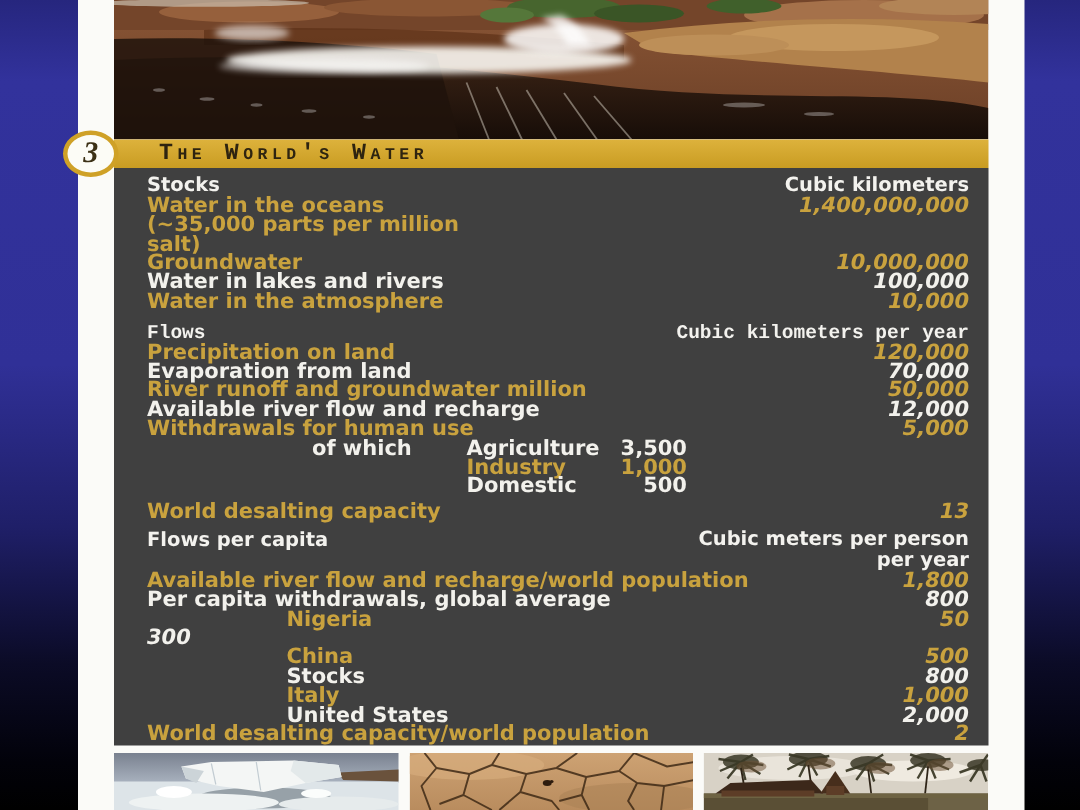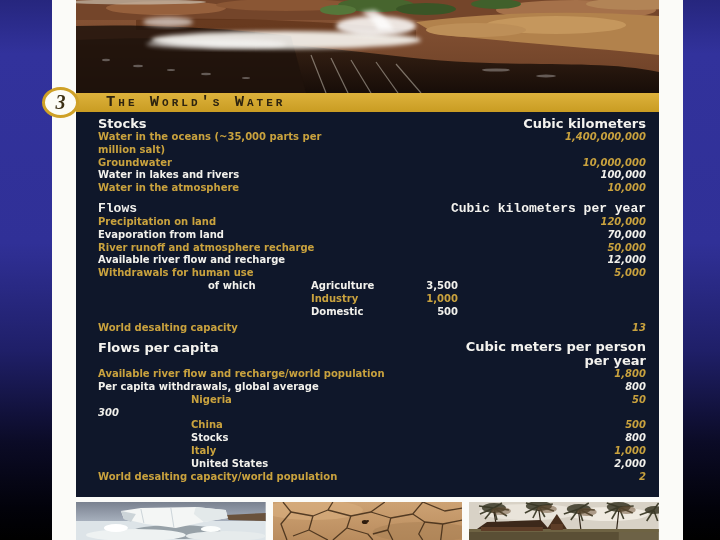--- a/index.html
+++ b/index.html
@@ -20,29 +20,29 @@
     font-weight:700; font-size:15.5px; letter-spacing:3px; color:#2e2410; line-height:1;
   }
   .badge {
     position:absolute; left:-34px; top:-6px; width:37px; height:31px;
     background:#fcfcf6; border:3px solid #cfa127; border-radius:50%;
     display:flex; align-items:center; justify-content:center; z-index:2;
     font-family:"Liberation Serif",serif; font-style:italic; font-weight:700; font-size:20px; color:#3c3116;
   }
 
   .datatable {
-    width:583px; height:385px; background:#0f172a; overflow:hidden;
+    width:583px; height:385px; background:#404040; overflow:hidden;
     padding:4px 13px 2px 22px; font-weight:700;
   }
   .sec-header { display:flex; justify-content:space-between; align-items:flex-start; color:#f3f2ee; font-size:13px; line-height:15px; }
   .sec-header .unit { text-align:right; }
   .unit-block { text-align:right; line-height:14px; }
   .mt1 { margin-top:6px;font-family:Liberation Mono, monospace; } .mt2 { margin-top:4px; } .mt3 { margin-top:5px; }
 
-  .trow, .subrow, .crow { display:flex; font-size:10px; line-height:12.8px; align-items:flex-start; }
+  .trow, .subrow, .crow { display:flex; font-size:14px; line-height:12.8px; align-items:flex-start; }
   .trow { justify-content:space-between; }
   .crow { justify-content:space-between; }
   .trow .val, .crow .val { text-align:right; white-space:nowrap;font-style:italic; }
   .lbl.wrap { max-width:235px; }
   .crow .lbl { padding-left:93px; }
   .subrow .sp { width:110px; flex:none; }
   .subrow .prefix { width:103px; flex:none; }
   .subrow .name { width:97px; flex:none; }
   .subrow .sval { width:50px; flex:none; text-align:right; }
   .yellow { color:#c9a23e; }
@@ -150,21 +150,21 @@
         </div>
         <div class="trow">
           <span class="lbl yellow">Precipitation on land</span>
           <span class="val yellow">120,000</span>
         </div>
         <div class="trow">
           <span class="lbl white">Evaporation from land</span>
           <span class="val white">70,000</span>
         </div>
         <div class="trow">
-          <span class="lbl yellow">River runoff and atmosphere recharge</span>
+          <span class="lbl yellow">River runoff and groundwater million</span>
           <span class="val yellow">50,000</span>
         </div>
         <div class="trow">
           <span class="lbl white">Available river flow and recharge</span>
           <span class="val white">12,000</span>
         </div>
         <div class="trow">
           <span class="lbl yellow">Withdrawals for human use</span>
           <span class="val yellow">5,000</span>
         </div>

